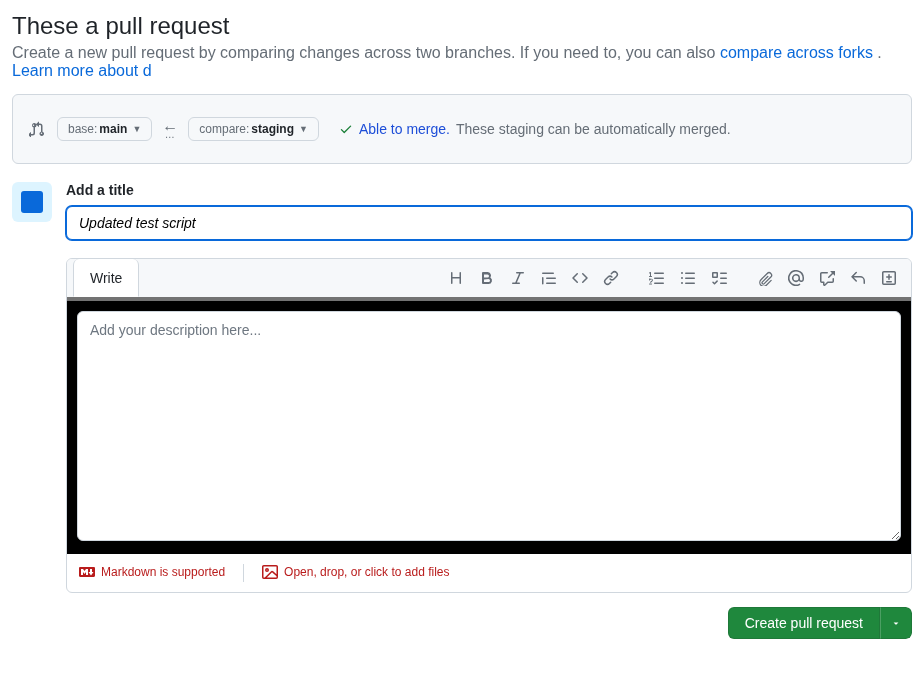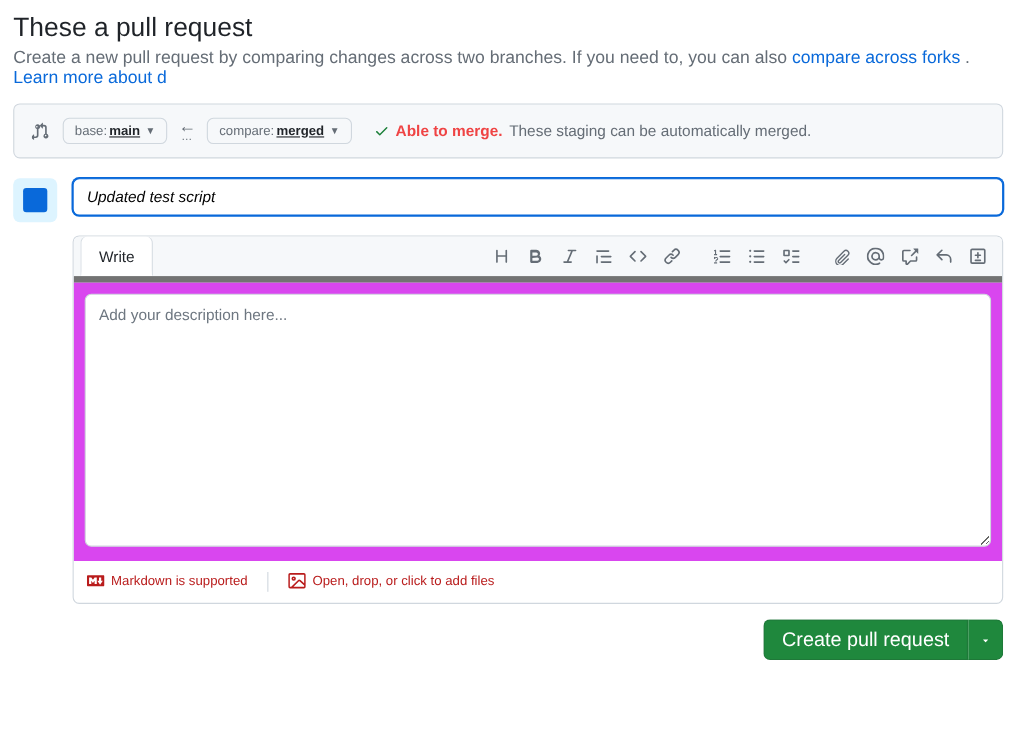--- a/index.html
+++ b/index.html
@@ -19,21 +19,21 @@
     .subtitle {
       color: #656d76;
       font-size: 16px;
       margin-bottom: 14px;
     }
     .subtitle a { color: #0969da; text-decoration: none; }
     .compare-bar {
       background: #f6f8fa;
       border: 1px solid #d0d7de;
       border-radius: 6px;
-      padding: 12px 14px;
+      padding: 22px 14px;
       display: flex;
       align-items: center;
       gap: 10px;
       margin-bottom: 18px;
     }
     .icon-btn {
       display: inline-flex;
       align-items: center;
       justify-content: center;
       width: 20px;
@@ -45,38 +45,38 @@
       border: 1px solid #d0d7de;
       border-radius: 6px;
       padding: 4px 10px;
       font-size: 12px;
       color: #656d76;
       display: inline-flex;
       align-items: center;
       gap: 2px;
       cursor: pointer;
     }
-    .branch-btn strong { color: #1f2328; font-weight: 600; text-decoration: underline; }
+    .branch-btn strong { color: #1f2328; font-weight: 600; }
     .caret-down { font-size: 9px; margin-left: 3px; }
     .arrow-left {
       color: #656d76;
       font-size: 16px;
       line-height: 1;
       display: flex;
       flex-direction: column;
       align-items: center;
     }
     .dots { font-size: 10px; margin-top: -4px; letter-spacing: 1px; }
     .merge-status {
       display: flex;
       align-items: center;
       gap: 6px;
       margin-left: 10px;
     }
-    .merge-ok { color: #ef4444; font-weight: 700; }
+    .merge-ok { color: #1d4ed8; font-weight: 400; }
     .merge-text { color: #656d76; }
     .check-icon { color: #1a7f37; }
     .content-row { display: flex; gap: 14px; }
     .avatar {
       width: 40px; height: 40px;
       border-radius: 6px;
       background: #ddf4ff;
       display: flex;
       align-items: center;
       justify-content: center;
@@ -101,21 +101,21 @@
       font-style: italic;
     }
     .desc-label { font-weight: 600; margin-bottom: 10px; display: block; }
     .editor-box {
       border: 1px solid #d0d7de;
       border-radius: 6px;
       overflow: hidden;
     }
     .editor-header {
       background: #f6f8fa;
-      border-bottom: 6px solid #737373;
+      border-bottom: 4px solid #737373;
       display: flex;
       align-items: center;
       justify-content: space-between;
       height: 42px;
     }
     .tabs { display: flex; height: 100%; }
     .tab {
       padding: 10px 16px;
       font-size: 14px;
       color: #656d76;
@@ -149,21 +149,21 @@
       cursor: pointer;
       border: none;
       background: transparent;
       border-radius: 4px;
     }
     .tool-divider {
       width: 12px;
     }
     .editor-body {
       padding: 10px;
-      background: #d946ef;
+      background: #000000;
     }
     .desc-textarea {
       width: 100%;
       min-height: 230px;
       border: 1px solid #d0d7de;
       border-radius: 6px;
       padding: 10px 12px;
       font-size: 14px;
       resize: vertical;
       font-family: inherit;
@@ -198,21 +198,21 @@
     .create-btn-group {
       display: flex;
       border-radius: 6px;
       overflow: hidden;
     }
     .create-btn {
       background: #1f883d;
       color: #fff;
       border: 1px solid rgba(31,35,40,.15);
       padding: 7px 16px;
-      font-size: 18px;
+      font-size: 14px;
       font-weight: 500;
       cursor: pointer;
       border-radius: 6px 0 0 6px;
       margin-left: 30px;
     }
     .create-dropdown {
       background: #1f883d;
       color: #fff;
       border: 1px solid rgba(31,35,40,.15);
       border-left: 1px solid rgba(255,255,255,.2);
@@ -244,39 +244,40 @@
   <button class="branch-btn">
     <span>base: </span>
       <strong>main</strong>
     <span class="caret-down">▼</span>
   </button>
   <span class="arrow-left">
     ←<span class="dots">…</span>
   </span>
   <button class="branch-btn">
     <span>compare: </span>
-      <strong>merged</strong>
+      <strong>staging</strong>
     <span class="caret-down">▼</span>
   </button>
   <div class="merge-status">
     <span class="check-icon">
       <svg width="14" height="14" viewBox="0 0 16 16" fill="currentColor">
           <path d="M13.78 4.22a.75.75 0 0 1 0 1.06l-7.25 7.25a.75.75 0 0 1-1.06 0L2.22 9.28a.751.751 0 0 1 1.06-1.06L6 10.94l6.72-6.72a.75.75 0 0 1 1.06 0Z"></path>
         </svg>
     </span>
     <span class="merge-ok">Able to merge.</span>
     <span class="merge-text">These staging can be automatically merged.</span>
   </div>
 </div>
 
 <div class="content-row">
   <div class="avatar">
     <div class="avatar-inner"></div>
   </div>
   <div class="form-col">
+    <label class="field-label">Add a title</label>
     <input class="title-input" type="text" value="Updated test script" style="">
 
 
     <div class="editor-box">
       <div class="editor-header">
         <div class="tabs">
           <button class="tab active">Write</button>
         </div>
         <div class="toolbar">
           <button class="tool-btn">

